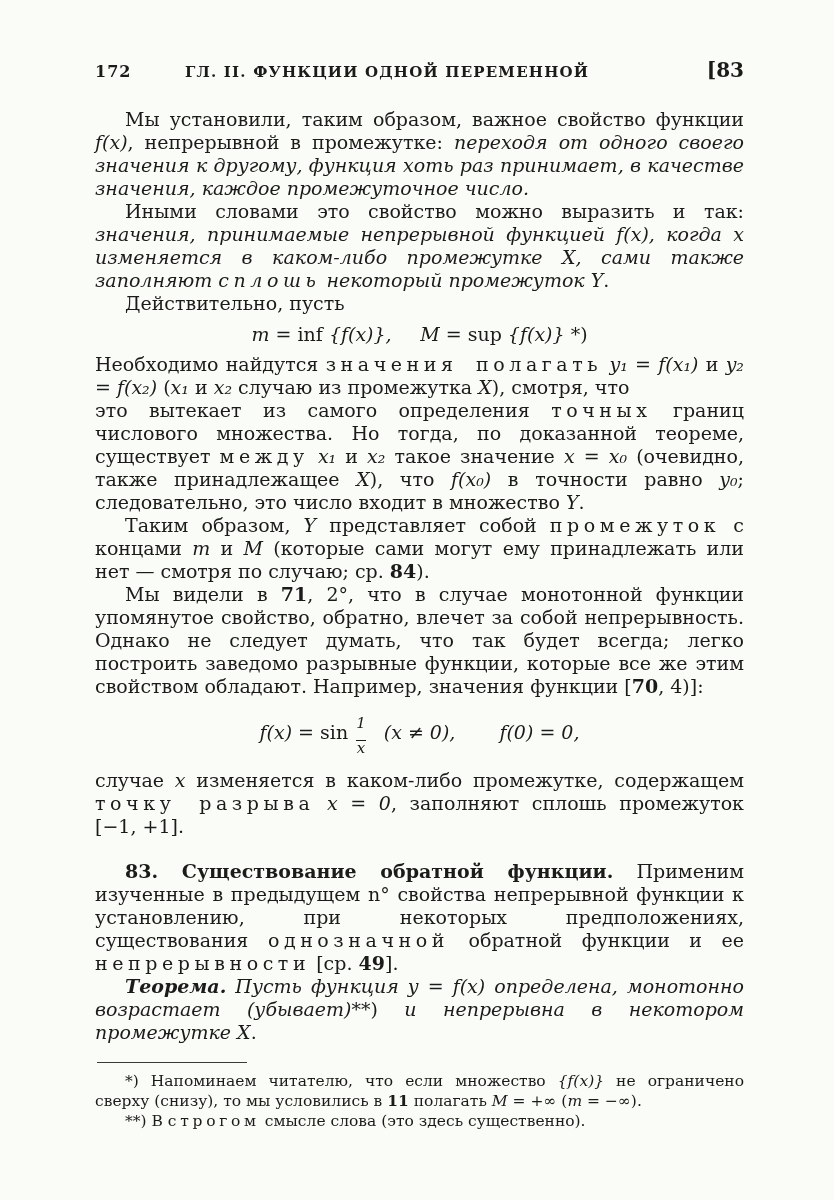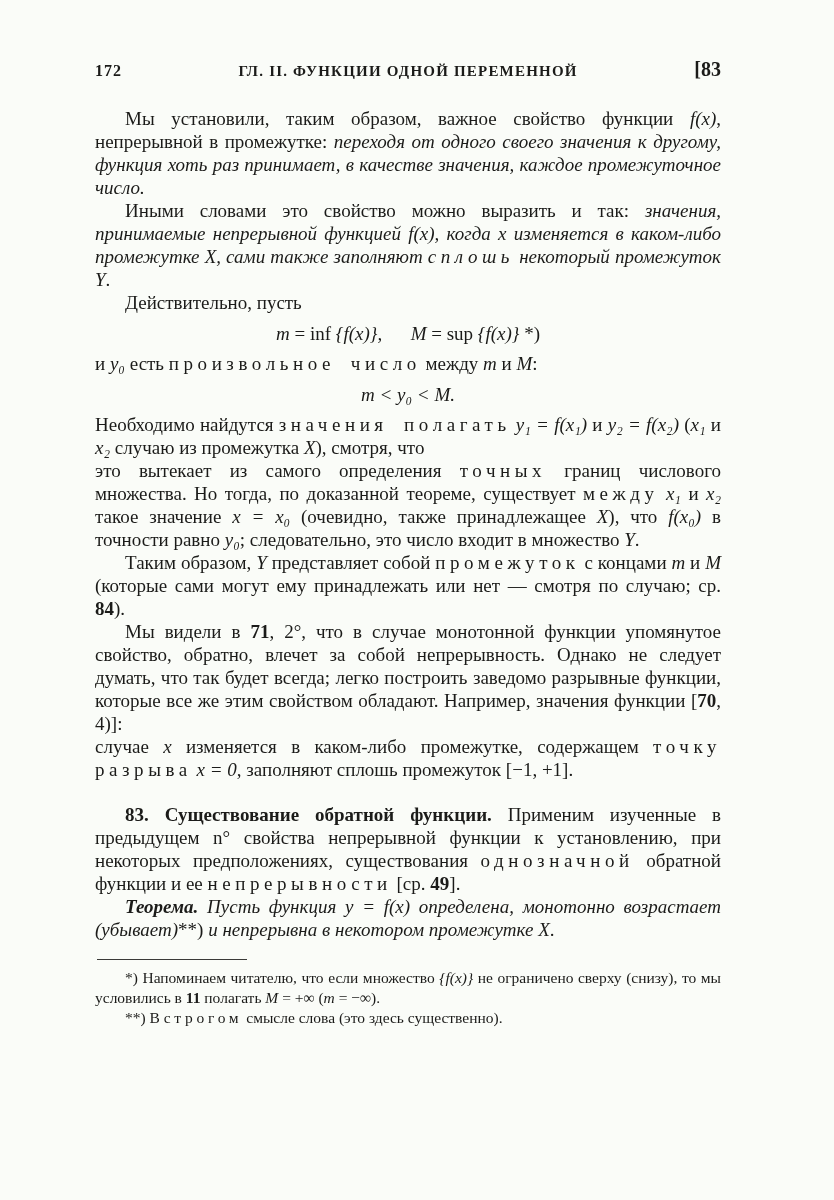--- a/index.html
+++ b/index.html
@@ -6,30 +6,29 @@
   body{
     width:834px;height:1200px;
     background:#fafcf8;
     color:#1b1b19;
     font-family:"DejaVu Serif","Liberation Serif",serif;
     overflow:hidden;
   }
   .page{
     box-sizing:border-box;
     width:834px;height:1200px;
-    padding:58px 113px 40px 95px;
-    font-family:Liberation Serif, serif;
+    padding:58px 90px 40px 95px;
   }
   .header{
     display:flex;align-items:baseline;
     font-size:15px;font-weight:bold;
     margin-bottom:26px;
   }
   .pgnum{width:90px;font-size:16px;letter-spacing:1px;}
-  .runhead{flex:1;text-align:center;letter-spacing:1.2px;}
+  .runhead{flex:1;letter-spacing:1.2px;}
   .secref{width:90px;text-align:right;font-size:20px;}
   .body{font-size:19px;line-height:23px;text-align:justify;}
   p.para{margin:0;}
   p.indent{text-indent:30px;}
   .section-start{margin-top:22px !important;}
   .formula{
     text-align:center;
     margin:8px 0 7px 0;
     text-indent:0;
     white-space:pre-wrap;
@@ -64,31 +63,30 @@
     <span class="secref">[83</span>
   </div>
 
   <div class="body">
     <p class="para indent"><span>Мы установили, таким образом, важное свойство функции </span><span class="seg-i">f(x)</span><span>, непрерывной в промежутке: </span><span class="seg-i">переходя от одного своего значения к другому, функция хоть раз принимает, в качестве значения, каждое промежуточное число.</span></p>
     <p class="para indent"><span>Иными словами это свойство можно выразить и так: </span><span class="seg-i">значения, принимаемые непрерывной функцией f(x), когда x изменяется в каком-либо промежутке </span><span class="seg-scr">X</span><span class="seg-i">, сами также заполняют </span><span class="seg-i seg-sp">сплошь</span><span class="seg-i"> некоторый промежуток </span><span class="seg-scr">Y</span><span>.</span></p>
     <p class="para indent"><span>Действительно, пусть</span></p>
 
     <div class="formula"><span class="seg-i">m</span><span> = inf </span><span class="seg-i">{f(x)},</span><span>  </span><span class="seg-i">M</span><span> = sup </span><span class="seg-i">{f(x)}</span><span> *)</span></div>
 
-    <p class="para"><span>и </span><span class="seg-i">y₀</span><span> есть </span><span class="seg-sp">произвольное число</span><span> между </span><span class="seg-i">m</span><span> и </span><span class="seg-i">M</span><span>:</span></p>
 
-    <div class="formula"><span class="seg-i">m &lt; y₀ &lt; M.</span></div>
 
     <p class="para"><span>Необходимо найдутся </span><span class="seg-sp">значения полагать</span><span> </span><span class="seg-i">y₁ = f(x₁)</span><span> и </span><span class="seg-i">y₂ = f(x₂)</span><span> (</span><span class="seg-i">x₁</span><span> и </span><span class="seg-i">x₂</span><span> случаю из промежутка </span><span class="seg-scr">X</span><span>), смотря, что</span></p>
 
 
     <p class="para"><span>это вытекает из самого определения </span><span class="seg-sp">точных</span><span> границ числового множества. Но тогда, по доказанной теореме, существует </span><span class="seg-sp">между</span><span> </span><span class="seg-i">x₁</span><span> и </span><span class="seg-i">x₂</span><span> такое значение </span><span class="seg-i">x = x₀</span><span> (очевидно, также принадлежащее </span><span class="seg-scr">X</span><span>), что </span><span class="seg-i">f(x₀)</span><span> в точности равно </span><span class="seg-i">y₀</span><span>; следовательно, это число входит в множество </span><span class="seg-scr">Y</span><span>.</span></p>
     <p class="para indent"><span>Таким образом, </span><span class="seg-scr">Y</span><span> представляет собой </span><span class="seg-sp">промежуток</span><span> с концами </span><span class="seg-i">m</span><span> и </span><span class="seg-i">M</span><span> (которые сами могут ему принадлежать или нет — смотря по случаю; ср. </span><span class="seg-b">84</span><span>).</span></p>
     <p class="para indent"><span>Мы видели в </span><span class="seg-b">71</span><span>, 2°, что в случае монотонной функции упомянутое свойство, обратно, влечет за собой непрерывность. Однако не следует думать, что так будет всегда; легко построить заведомо разрывные функции, которые все же этим свойством обладают. Например, значения функции [</span><span class="seg-b">70</span><span>, 4)]:</span></p>
 
+    <div class="formula formula-frac"><span class="seg-i">f(x)</span><span> = sin </span><span class="frac"><span class="num seg-i">1</span><span class="den seg-i">x</span></span><span class="seg-i gap1">(x ≠ 0),</span><span class="seg-i gap2">f(0) = 0,</span></div>
 
     <p class="para"><span>случае </span><span class="seg-i">x</span><span> изменяется в каком-либо промежутке, содержащем </span><span class="seg-sp">точку разрыва</span><span> </span><span class="seg-i">x = 0</span><span>, заполняют сплошь промежуток [−1, +1].</span></p>
     <p class="para indent section-start"><span class="seg-b">83. Существование обратной функции.</span><span> Применим изученные в предыдущем n° свойства непрерывной функции к установлению, при некоторых предположениях, существования </span><span class="seg-sp">однозначной</span><span> обратной функции и ее </span><span class="seg-sp">непрерывности</span><span> [ср. </span><span class="seg-b">49</span><span>].</span></p>
     <p class="para indent"><span class="seg-bi">Теорема.</span><span class="seg-i"> Пусть функция y = f(x) определена, монотонно возрастает (убывает)</span><span>**)</span><span class="seg-i"> и непрерывна в некотором промежутке </span><span class="seg-scr">X</span><span>.</span></p>
   </div>
 
   <div class="footnotes">
     <div class="fn-rule"></div>
     <p class="fn"><span>*) Напоминаем читателю, что если множество </span><span class="seg-i">{f(x)}</span><span> не ограничено сверху (снизу), то мы условились в </span><span class="seg-b">11</span><span> полагать </span><span class="seg-i">M</span><span> = +∞ (</span><span class="seg-i">m</span><span> = −∞).</span></p>
     <p class="fn"><span>**) В </span><span class="seg-sp">строгом</span><span> смысле слова (это здесь существенно).</span></p>

